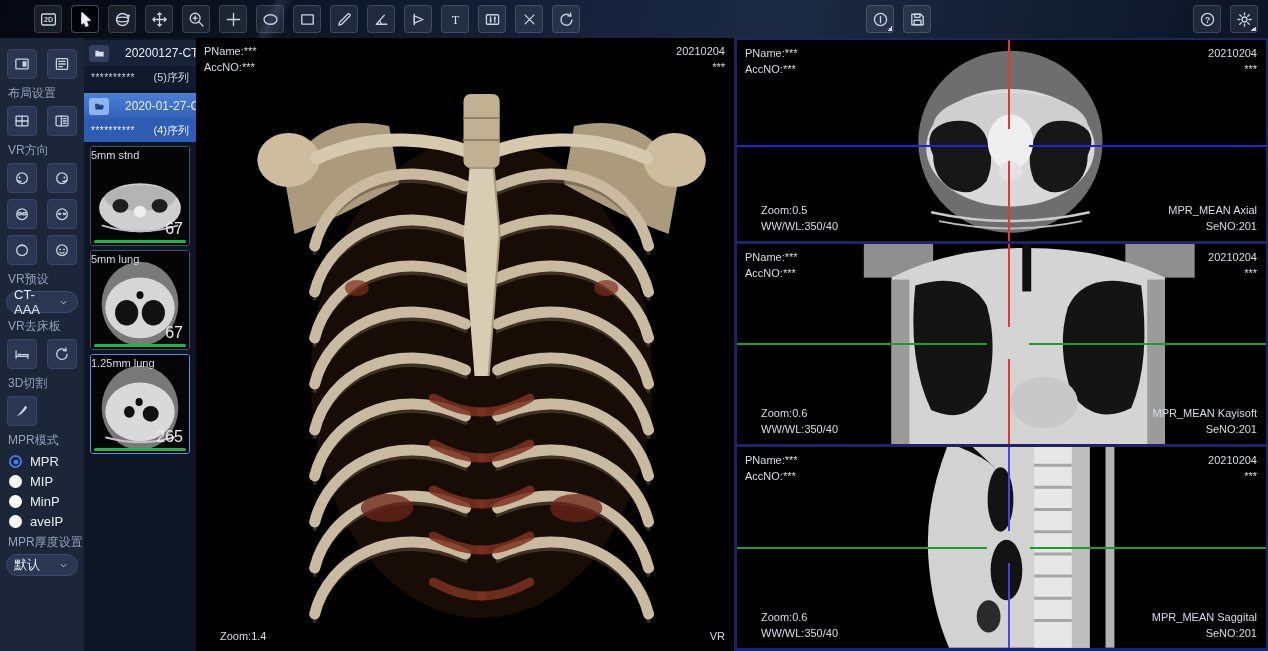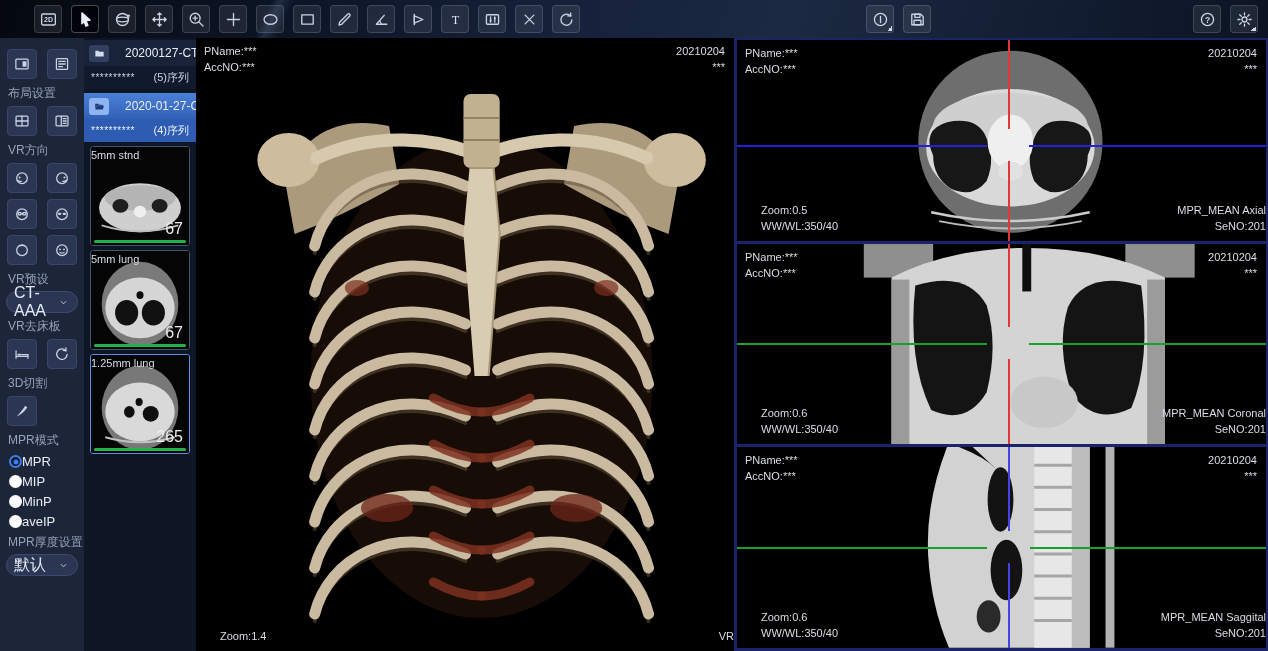--- a/index.html
+++ b/index.html
@@ -31,23 +31,23 @@
   
   .sidebar { width:84px; background:#1c2638; padding-top:7px; flex:none; }
   .sb-row { display:flex; padding:0 7px; margin:4px 0 6px; justify-content:space-between; }
   .sb-row.single { justify-content:flex-start; }
   .sbtn { width:30px; height:30px; border-radius:4px; background:#2b3752; border:1px solid #39466a;
     display:flex; align-items:center; justify-content:center; cursor:pointer; }
   .sbtn .ic { width:18px; height:18px; display:block; }
   .sb-label { color:#94a1ba; font-size:12px; margin:5px 0 3px 8px; }
   .pill { margin:3px 6px 5px; height:22px; width:72px; background:#2b3752; border:1px solid #3c4a70;
     border-radius:11px; display:flex; align-items:center; justify-content:space-between;
-    padding:0 7px; color:#e2e9f5; font-size:16px; cursor:pointer; }
+    padding:0 7px; color:#e2e9f5; font-size:13px; cursor:pointer; }
   .pill .ic { width:12px; height:12px; }
-  .radio-row { display:flex; align-items:center; margin:5px 0 5px 9px; cursor:pointer; }
+  .radio-row { display:flex; align-items:center; gap:8px; margin:5px 0 5px 9px; cursor:pointer; }
   .radio { width:13px; height:13px; border-radius:50%; background:#ffffff; flex:none; }
   .radio.sel { background:#101a2e; border:2px solid #3f7ee8; position:relative; }
   .radio.sel::after { content:""; position:absolute; left:50%; top:50%; transform:translate(-50%,-50%);
     width:5px; height:5px; border-radius:50%; background:#3f7ee8; }
   .radio-label { color:#e8edf5; font-size:13px; }
 
   
   .series { width:112px; background:#0e1524; flex:none; padding-top:2px; }
   .study { margin-bottom:4px; cursor:pointer; }
   .study-head { height:26px; display:flex; align-items:center; gap:16px; padding:0 5px; background:#182238; }
@@ -72,21 +72,21 @@
   
   .mainview { flex:1; position:relative; background:#000; overflow:hidden; }
   .mainview svg.scene { position:absolute; inset:0; width:100%; height:100%; }
   .rightcol { width:534px; flex:none; display:flex; flex-direction:column;
     border-left:3px solid #1b2468; border-right:2px solid #1b2468; }
   .mpr-panel { flex:1; position:relative; background:#000; overflow:hidden; border-bottom:3px solid #1b2468; }
   .mpr-panel:first-child { border-top:2px solid #1b2468; }
   .mpr-panel svg.scene { position:absolute; inset:0; width:100%; height:100%; }
   .ov { position:absolute; color:#d9dde3; font-size:11px; line-height:1.45; z-index:5; }
   .ov.tl { top:6px; left:8px; } .ov.tr { top:6px; right:9px; text-align:right; }
-  .ov.bl { bottom:6px; left:24px; } .ov.br { bottom:6px; right:0; text-align:right; }
+  .ov.bl { bottom:6px; left:24px; } .ov.br { bottom:6px; right:9px; text-align:right; }
   .xseg { position:absolute; z-index:4; }
 
   .rib { stroke:#c9baa0; stroke-width:11; fill:none; stroke-linecap:round; }
   .ribshadow { stroke:#5f503a; stroke-width:4; fill:none; stroke-linecap:round; opacity:.55; }
   .redrib { stroke:#7d3120; stroke-width:9; fill:none; stroke-linecap:round; opacity:.85; }
 </style>
 </head>
 <body>
 
 <div class="topbar">
@@ -638,21 +638,21 @@
         </div>
       <div class="ov tr">
           <div>20210204</div>
           <div>***</div>
         </div>
       <div class="ov bl">
           <div>Zoom:0.6</div>
           <div>WW/WL:350/40</div>
         </div>
       <div class="ov br">
-          <div>MPR_MEAN Coronal</div>
+          <div>MPR_MEAN Kayisoft</div>
           <div>SeNO:201</div>
         </div>
     </div>
 
     <div class="mpr-panel">
       <svg class="scene" viewBox="0 0 534 199" preserveAspectRatio="none">
         <path d="M212,0 Q190,56 193,108 Q196,158 214,199 L356,199 L356,0 Z" fill="#d2d2d2"></path>
         <rect x="300" y="0" width="38" height="199" fill="#e7e7e7"></rect>
         <path d="M300,18 H338 M300,40 H338 M300,62 H338 M300,84 H338 M300,106 H338 M300,128 H338 M300,150 H338 M300,172 H338" stroke="#a6a6a6" stroke-width="3"></path>
         <ellipse cx="266" cy="52" rx="13" ry="32" fill="#131313"></ellipse>

